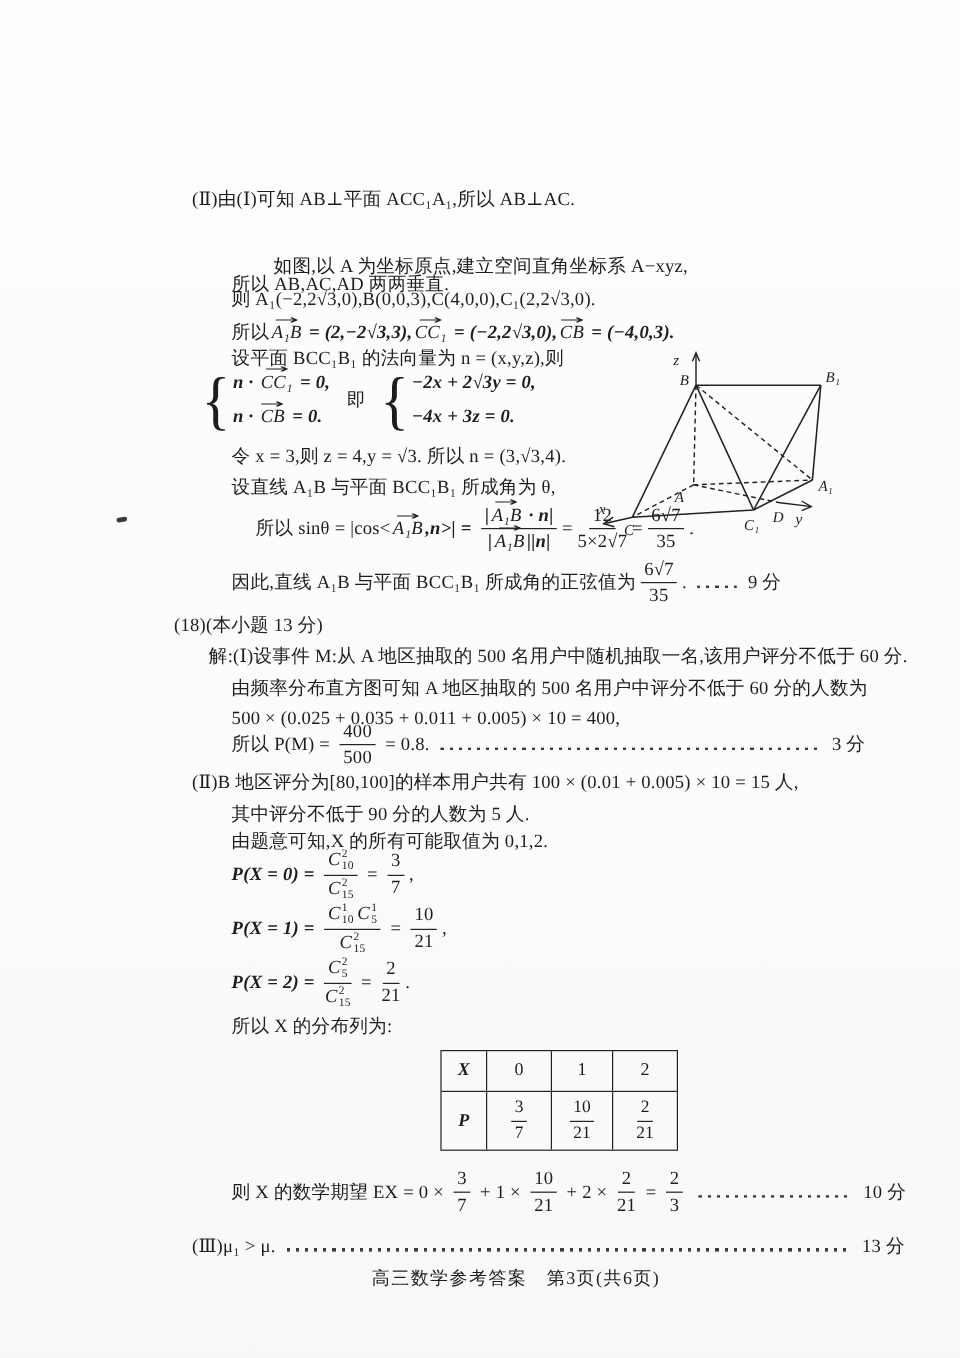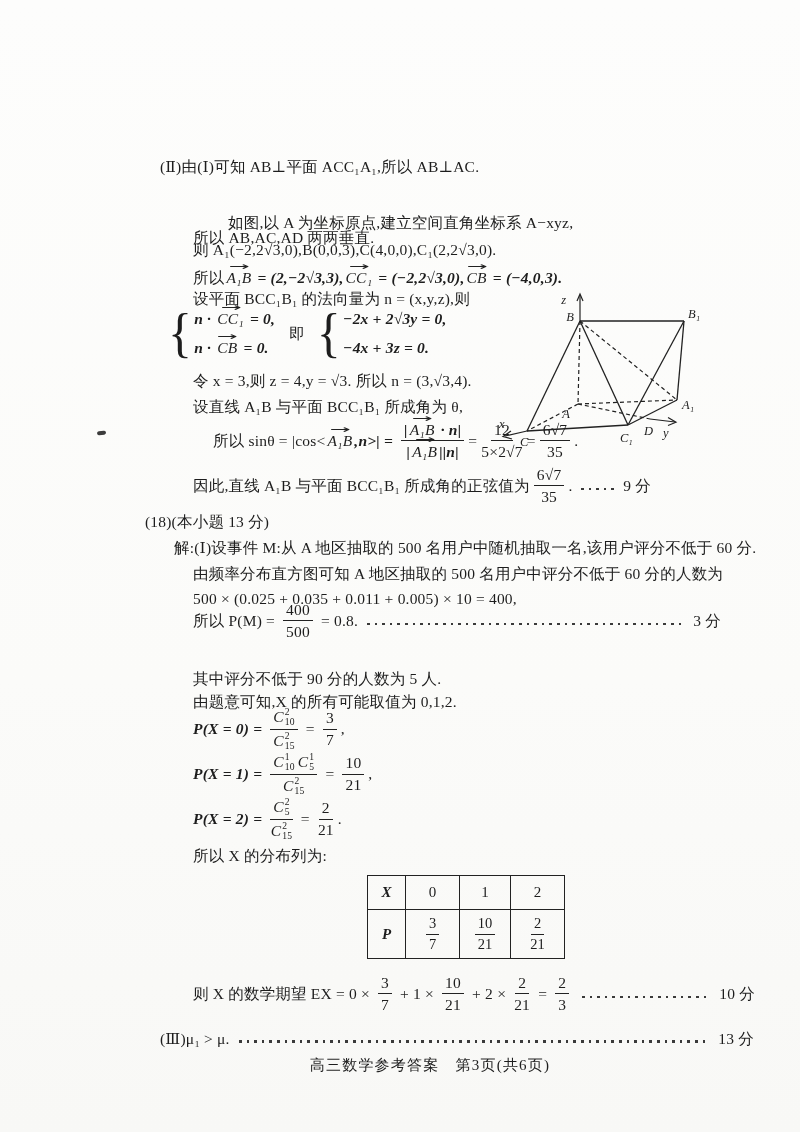--- a/index.html
+++ b/index.html
@@ -190,20 +190,23 @@
     <span>所以 P(M) = </span>
     <span class="frac">
       <span class="num">400</span>
       <span class="den">500</span>
     </span>
     <span> = 0.8.</span>
     <div class="leader"></div>
     <span class="score">3 分</span>
   </div>
 
+  <div class="ln" style="left:160px; top:643px;">
+    <span>(Ⅱ)B 地区评分为[80,100]的样本用户共有 100 × (0.01 + 0.005) × 10 = 15 人,</span>
+  </div>
   <div class="ln" style="left:193px; top:669px;">
     <span>其中评分不低于 90 分的人数为 5 人.</span>
   </div>
   <div class="ln" style="left:193px; top:692px;">
     <span>由题意可知,X 的所有可能取值为 0,1,2.</span>
   </div>
 
   <div class="ln" style="left:193px; top:707px;">
     <span class="m">P(X = 0) = </span>
     <span class="frac">

